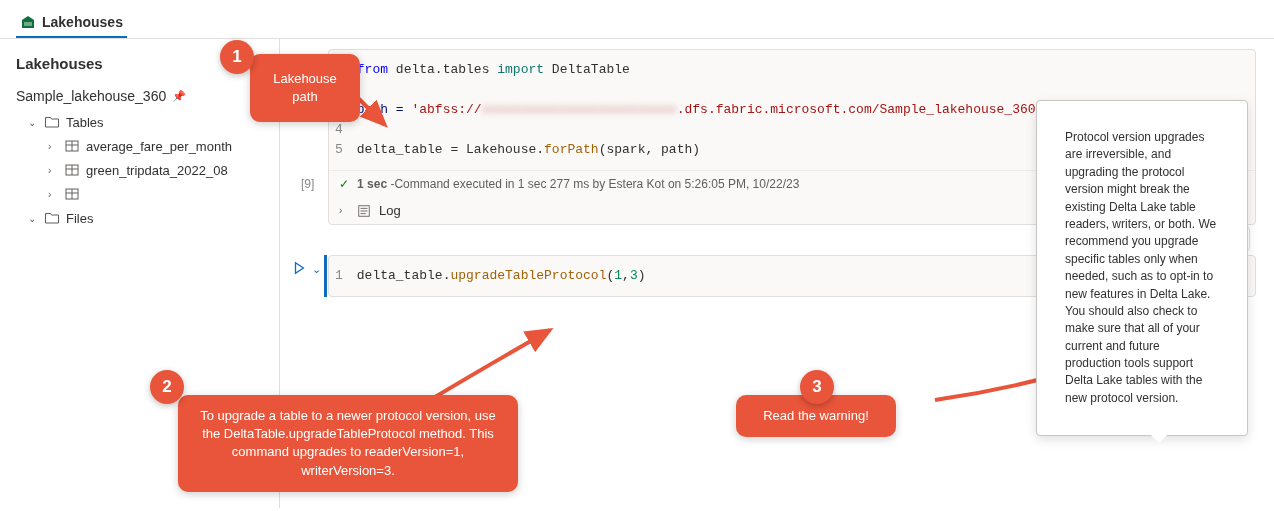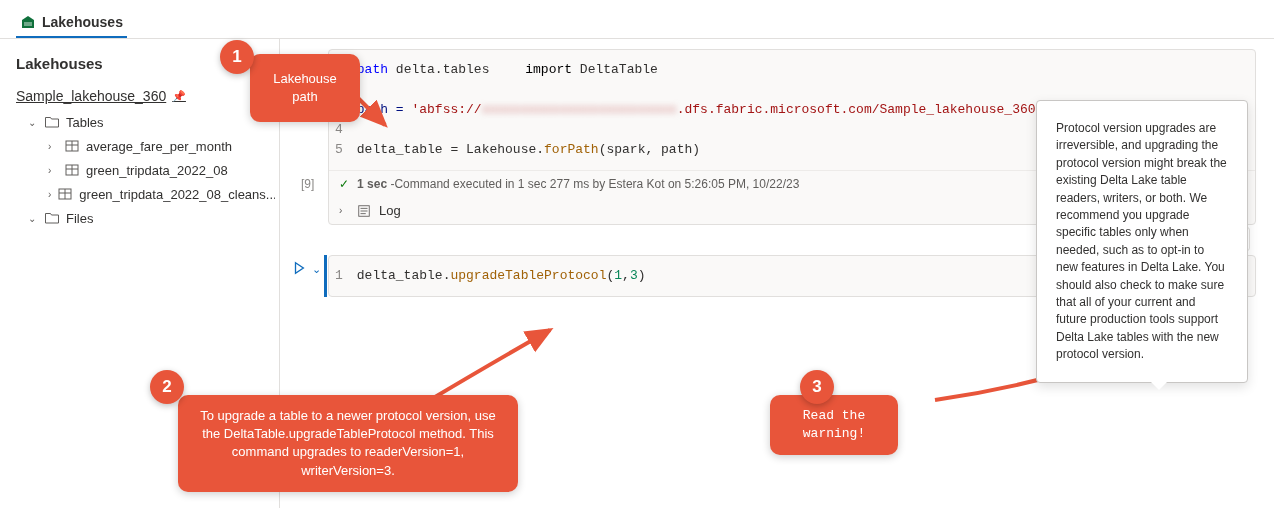--- a/index.html
+++ b/index.html
@@ -6,37 +6,37 @@
   body { font-family: "Segoe UI", -apple-system, sans-serif; font-size: 13px; color: #323130; background: #fff; width: 1274px; height: 511px; position: relative; overflow: hidden; }
   
   .tabs { display: flex; align-items: center; padding: 8px 16px 0; gap: 20px; border-bottom: 1px solid #e1dfdd; }
   .tab { display: flex; align-items: center; gap: 6px; padding: 6px 4px; cursor: pointer; font-size: 14px; }
   .tab.active { border-bottom: 2px solid #0f6cbd; font-weight: 600; }
   .tab-icon { width: 16px; height: 16px; }
   
   .content { display: flex; height: calc(100% - 42px); }
   .sidebar { width: 280px; padding: 12px 4px; border-right: 1px solid #e1dfdd; }
   .sidebar-title { font-weight: 600; font-size: 15px; padding: 4px 12px 10px; }
-  .lakehouse-row { display: flex; align-items: center; justify-content: space-between; padding: 6px 12px; font-size: 14px; text-decoration: underline; }
+  .lakehouse-row { display: flex; align-items: center; justify-content: space-between; padding: 6px 12px; font-size: 14px; }
   .lakehouse-name { display: flex; align-items: center; gap: 6px; }
   .tree { padding-left: 8px; }
   .tree-item { display: flex; align-items: center; gap: 6px; padding: 4px 8px; font-size: 13px; cursor: pointer; white-space: nowrap; overflow: hidden; text-overflow: ellipsis; }
   .tree-item.indent-1 { padding-left: 16px; }
   .tree-item.indent-2 { padding-left: 36px; }
   .chevron { width: 10px; display: inline-block; color: #605e5c; font-size: 10px; }
   .folder-icon, .table-icon { width: 16px; height: 16px; flex-shrink: 0; }
   
   .main { flex: 1; padding: 10px 18px; position: relative; overflow: hidden; }
   .cell { background: #faf9f8; border: 1px solid #e1dfdd; border-radius: 4px; margin-bottom: 10px; position: relative; }
   .code-area { font-family: "Consolas", "Courier New", monospace; font-size: 13px; padding: 10px 6px; display: flex; }
   .gutter { color: #8a8886; text-align: right; padding-right: 14px; user-select: none; }
   .gutter div { line-height: 20px; }
   .code-lines { flex: 1; white-space: pre; line-height: 20px; overflow: hidden; }
   .kw-from { color: #0000ff; }
-  .kw-import { color: #000000; margin-left: 28px; }
+  .kw-import { color: #0f766e; }
   .str { color: #a31515; margin-top: 28px; }
   .num { color: #098658; }
   .ident { color: #001080; }
   .func { color: #a16207; }
   
   .status-row { display: flex; align-items: center; gap: 8px; padding: 6px 10px; font-size: 12px; color: #605e5c; border-top: 1px solid #edebe9; }
   .exec-count { color: #8a8886; margin-right: 6px; font-size: 12px; }
   .check { color: #107c10; }
   
   .log-row { display: flex; align-items: center; gap: 8px; padding: 6px 10px; font-size: 13px; }
@@ -46,21 +46,21 @@
   .play-btn { color: #0f6cbd; cursor: pointer; }
   .active-bar { position: absolute; left: -4px; top: 0; bottom: 0; width: 3px; background: #0f6cbd; }
   
   .kernel-tag { position: absolute; right: 10px; bottom: -24px; font-size: 12px; color: #605e5c; display: flex; align-items: center; gap: 6px; }
   .warn-icon { color: #d83b01; }
   
   .cell-actions { position: absolute; right: 6px; top: -28px; display: flex; gap: 4px; }
   .action-btn { width: 24px; height: 24px; border: 1px solid #e1dfdd; background: #fff; border-radius: 3px; display: flex; align-items: center; justify-content: center; cursor: pointer; font-size: 12px; color: #605e5c; }
   .action-btn.delete { color: #a4262c; }
   
-  .tooltip { position: absolute; right: 26px; top: 100px; width: 212px; background: #fff; border: 1px solid #c8c6c4; border-radius: 4px; box-shadow: 0 4px 12px rgba(0,0,0,0.12); padding: 19px; font-size: 12px; line-height: 1.45; color: #323130; z-index: 50; }
+  .tooltip { position: absolute; right: 26px; top: 100px; width: 212px; background: #fff; border: 1px solid #c8c6c4; border-radius: 4px; box-shadow: 0 4px 12px rgba(0,0,0,0.12); padding: 28px; font-size: 12px; line-height: 1.45; color: #323130; z-index: 50; }
   .tooltip::after { content: ""; position: absolute; bottom: -8px; right: 80px; border: 8px solid transparent; border-top-color: #fff; border-bottom: none; }
   
   .callout { position: absolute; background: #e8553a; color: #fff; border-radius: 10px; padding: 12px 18px; font-size: 13px; line-height: 1.4; text-align: center; z-index: 40; box-shadow: 0 2px 8px rgba(0,0,0,0.2); }
   .callout-badge { position: absolute; width: 34px; height: 34px; border-radius: 50%; background: #e8553a; color: #fff; display: flex; align-items: center; justify-content: center; font-weight: 700; font-size: 17px; z-index: 41; box-shadow: 0 2px 6px rgba(0,0,0,0.25); }
   
   .arrow-svg { position: absolute; z-index: 39; pointer-events: none; }
   
   .pin-icon { font-size: 11px; color: #605e5c; }
   .swap-icon { font-size: 13px; color: #605e5c; cursor: pointer; }
   .blur { filter: blur(3px); color: #d08080; }
@@ -115,21 +115,20 @@
           </svg>
         <span>green_tripdata_2022_08</span>
       </div>
       <div class="tree-item indent-2">
         <span class="chevron">›</span>
         <svg class="table-icon" viewBox="0 0 16 16">
             <rect x="2" y="3" width="12" height="10" fill="none" stroke="#605e5c"></rect>
             <line x1="2" y1="7" x2="14" y2="7" stroke="#605e5c"></line>
             <line x1="8" y1="3" x2="8" y2="13" stroke="#605e5c"></line>
           </svg>
-        <span>green_tripdata_2022_08_cleans...</span>
       </div>
       <div class="tree-item indent-1">
         <span class="chevron">⌄</span>
         <svg class="folder-icon" viewBox="0 0 16 16">
             <path fill="none" stroke="#605e5c" d="M1.5 3.5h5l1 1.5h7v8h-13z"></path>
           </svg>
         <span>Files</span>
       </div>
     </div>
   </div>
@@ -138,21 +137,21 @@
 
     <div class="cell" style="margin-left:30px;">
       <div class="code-area">
         <div class="gutter">
           <div>1</div>
             <div>2</div>
             <div>3</div>
             <div>4</div>
             <div>5</div>
         </div>
-        <div class="code-lines"><span class="kw-from">path</span><span> delta.tables </span><span class="kw-import">import</span><span> DeltaTable</span>
+        <div class="code-lines"><span class="kw-from">from</span><span> delta.tables </span><span class="kw-import">import</span><span> DeltaTable</span>
 &nbsp;
 <span class="ident">path = </span><span class="str">'abfss://</span><span class="str blur">xxxxxxxxxxxxxxxxxxxxxxxxx</span><span class="str">.dfs.fabric.microsoft.com/Sample_lakehouse_360.Lakehouse/Tables/average_f</span>
 &nbsp;
 <span>delta_table = Lakehouse.</span><span class="func">forPath</span><span>(spark, path)</span></div>
       </div>
       <div class="status-row">
         <span class="exec-count" style="position:absolute; left:-28px;">[9]</span>
         <span class="check">✓</span>
         <span><b>1 sec </b><span>-Command executed in 1 sec 277 ms by Estera Kot on 5:26:05 PM, 10/22/23</span></span>
       </div>
@@ -234,21 +233,21 @@
       <marker id="ah2" markerWidth="8" markerHeight="8" refX="6" refY="3" orient="auto">
         <path d="M0,0 L7,3 L0,6 z" fill="#e8553a"></path>
       </marker>
     </defs>
   <path d="M10 80 Q 60 50 130 10" stroke="#e8553a" stroke-width="4" fill="none" marker-end="url(#ah2)"></path>
 </svg>
 
 <div class="callout-badge" style="left:800px; top:370px;">
     <span>3</span>
   </div>
-<div class="callout" style="left:770px; top:395px; width:128px;font-family:Liberation Mono, monospace;">
+<div class="callout" style="left:736px; top:395px; width:160px;">
   <span>Read the warning!</span>
 </div>
 <svg class="arrow-svg" style="left:930px; top:340px;" width="230" height="70">
   <defs>
       <marker id="ah3" markerWidth="8" markerHeight="8" refX="6" refY="3" orient="auto">
         <path d="M0,0 L7,3 L0,6 z" fill="#e8553a"></path>
       </marker>
     </defs>
   <path d="M5 60 Q 110 45 215 8" stroke="#e8553a" stroke-width="4" fill="none" marker-end="url(#ah3)"></path>
 </svg>

